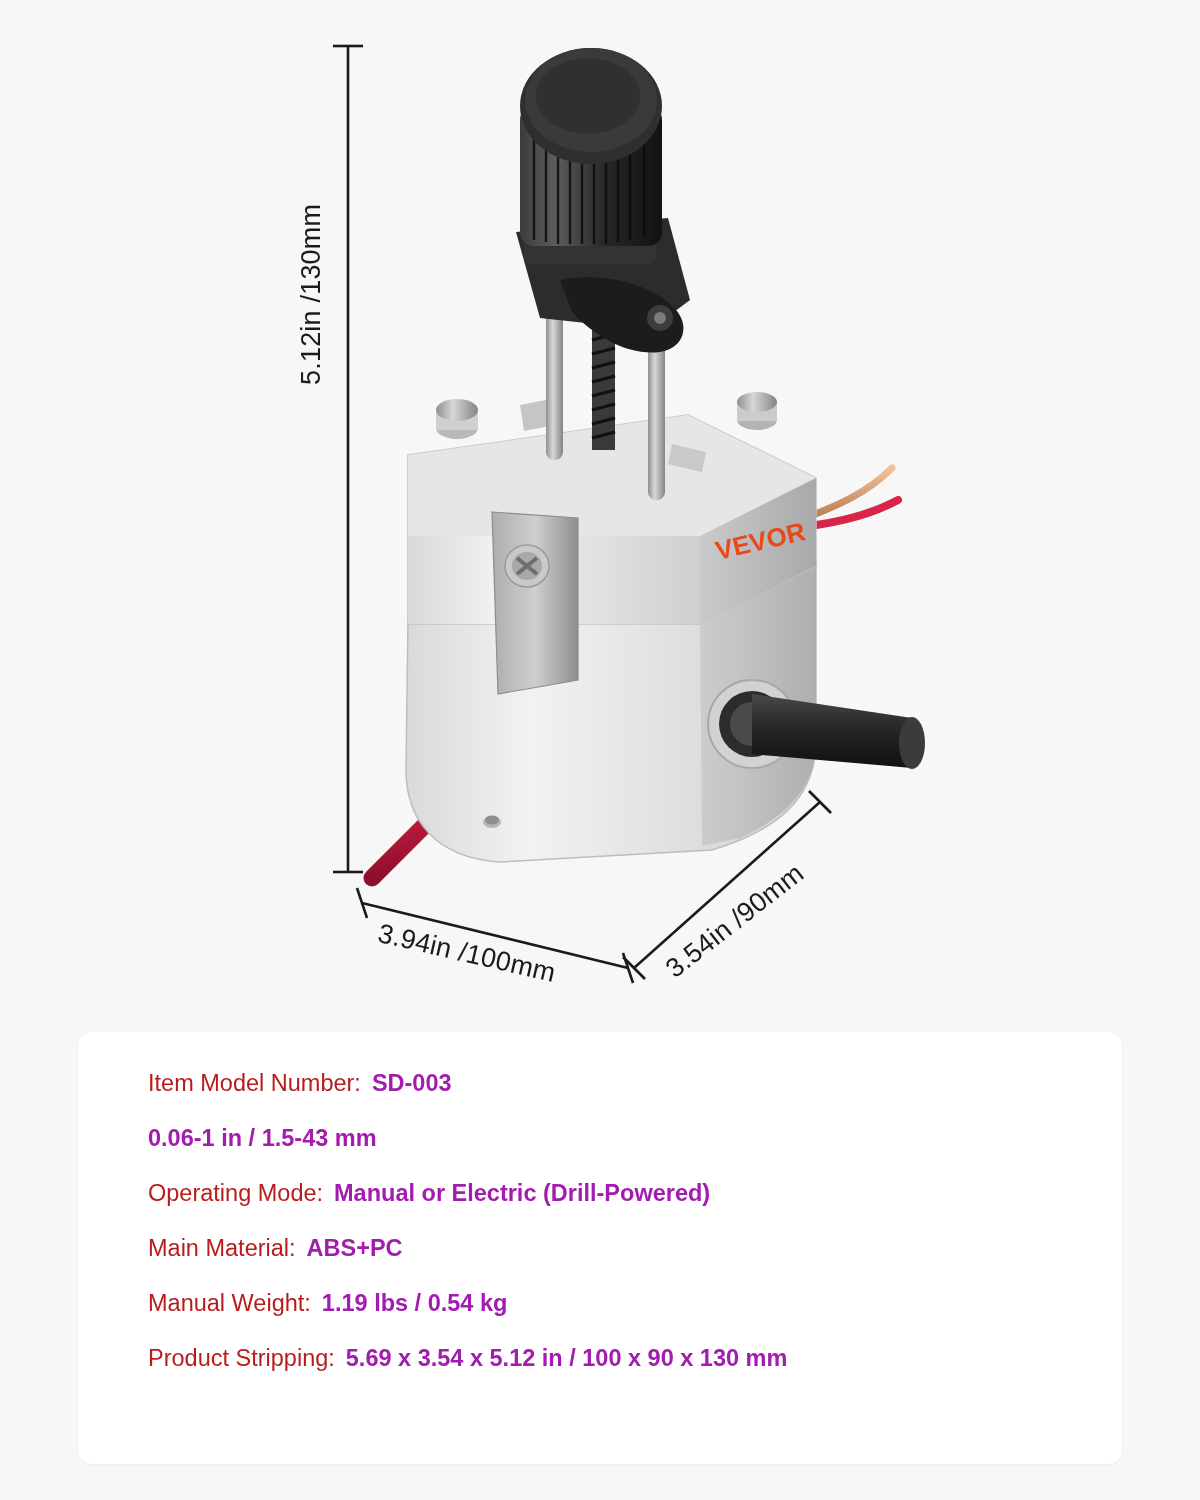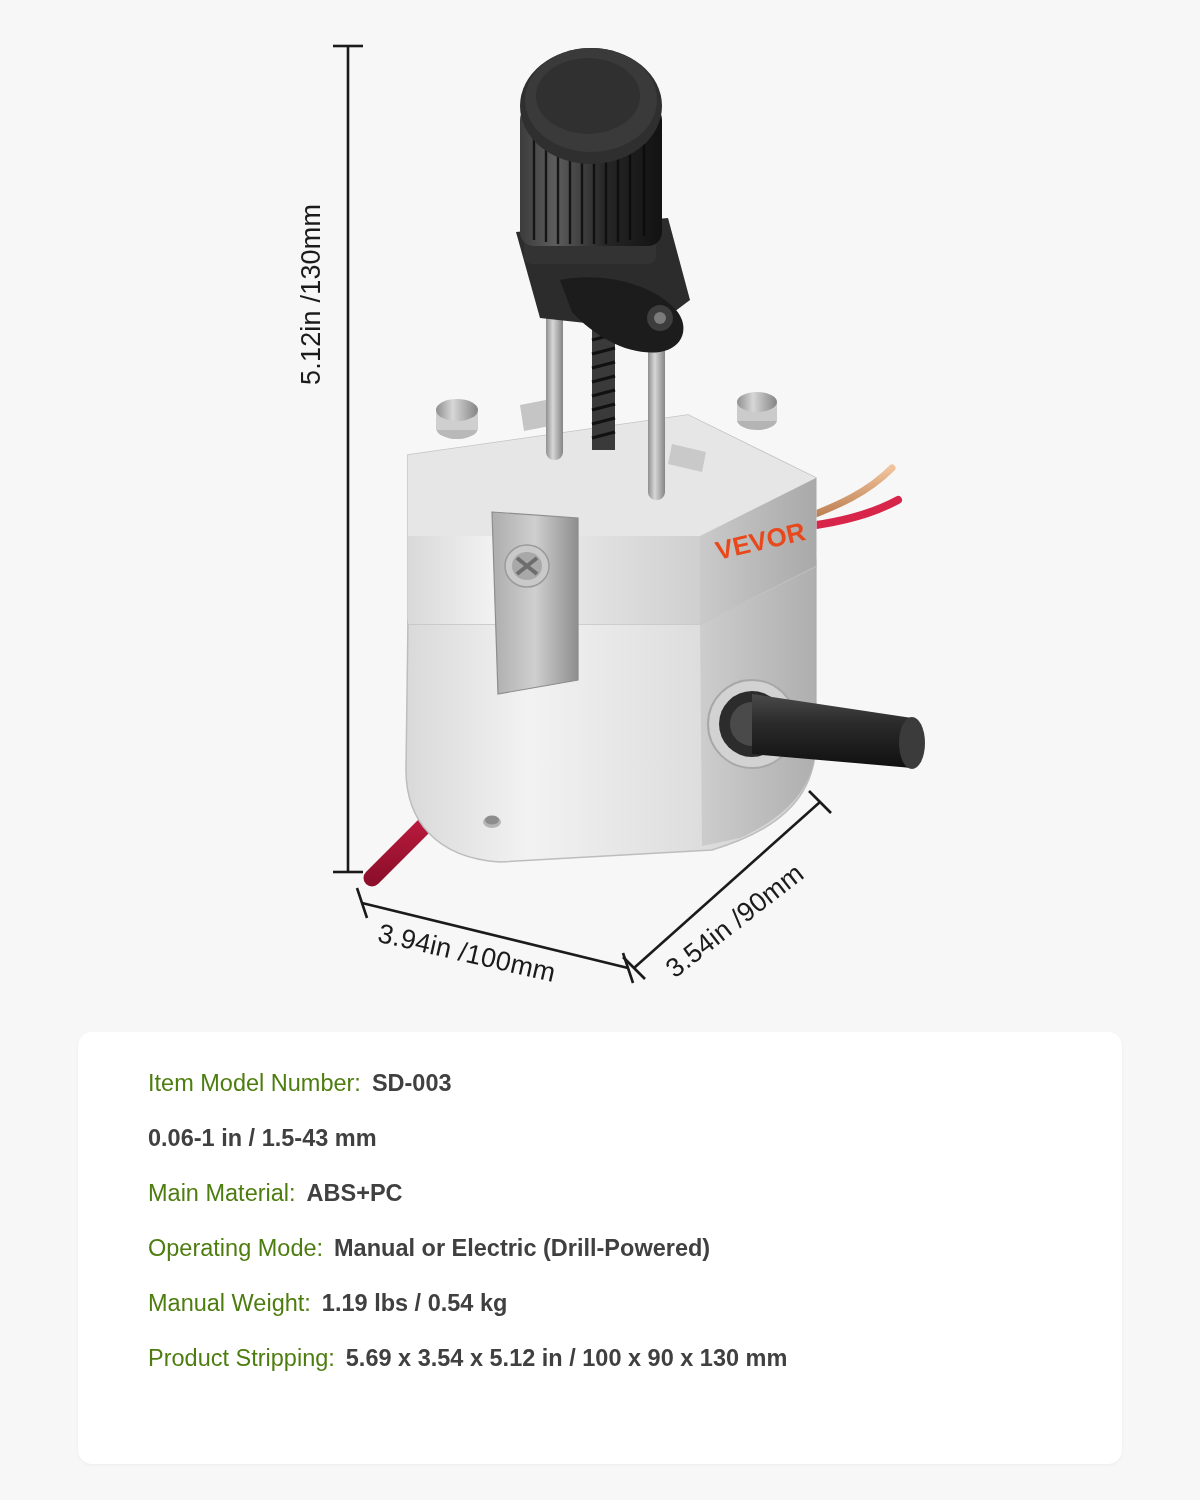--- a/index.html
+++ b/index.html
@@ -63,26 +63,26 @@
     left: 70px; top: 38px;
     right: 40px;
   }
   .spec-row {
     display: flex;
     align-items: baseline;
     margin-bottom: 28px;
     font-size: 23.5px;
   }
   .spec-label {
-    color: #4d7c0f;
+    color: #b91c1c;
     font-weight: 400;
     margin-right: 11px;
   }
   .spec-value {
-    color: #404040;
+    color: #a21caf;
     font-weight: bold;
   }
 </style>
 </head>
 <body>
 
 <div id="product-area">
 
   <svg id="dim-lines" width="1200" height="1030">
 
@@ -243,30 +243,30 @@
     <div class="spec-row">
       <span class="spec-label">Item Model Number:</span>
       <span class="spec-value">SD-003</span>
     </div>
 
     <div class="spec-row">
       <span class="spec-value">0.06-1 in / 1.5-43 mm</span>
     </div>
 
     <div class="spec-row">
+      <span class="spec-label">Operating Mode:</span>
+      <span class="spec-value">Manual or Electric (Drill-Powered)</span>
+    </div>
+
+    <div class="spec-row">
       <span class="spec-label">Main Material:</span>
       <span class="spec-value">ABS+PC</span>
     </div>
 
     <div class="spec-row">
-      <span class="spec-label">Operating Mode:</span>
-      <span class="spec-value">Manual or Electric (Drill-Powered)</span>
-    </div>
-
-    <div class="spec-row">
       <span class="spec-label">Manual Weight:</span>
       <span class="spec-value">1.19 lbs / 0.54 kg</span>
     </div>
 
     <div class="spec-row">
       <span class="spec-label">Product Stripping:</span>
       <span class="spec-value">5.69 x 3.54 x 5.12 in / 100 x 90 x 130 mm</span>
     </div>
 
   </div>

